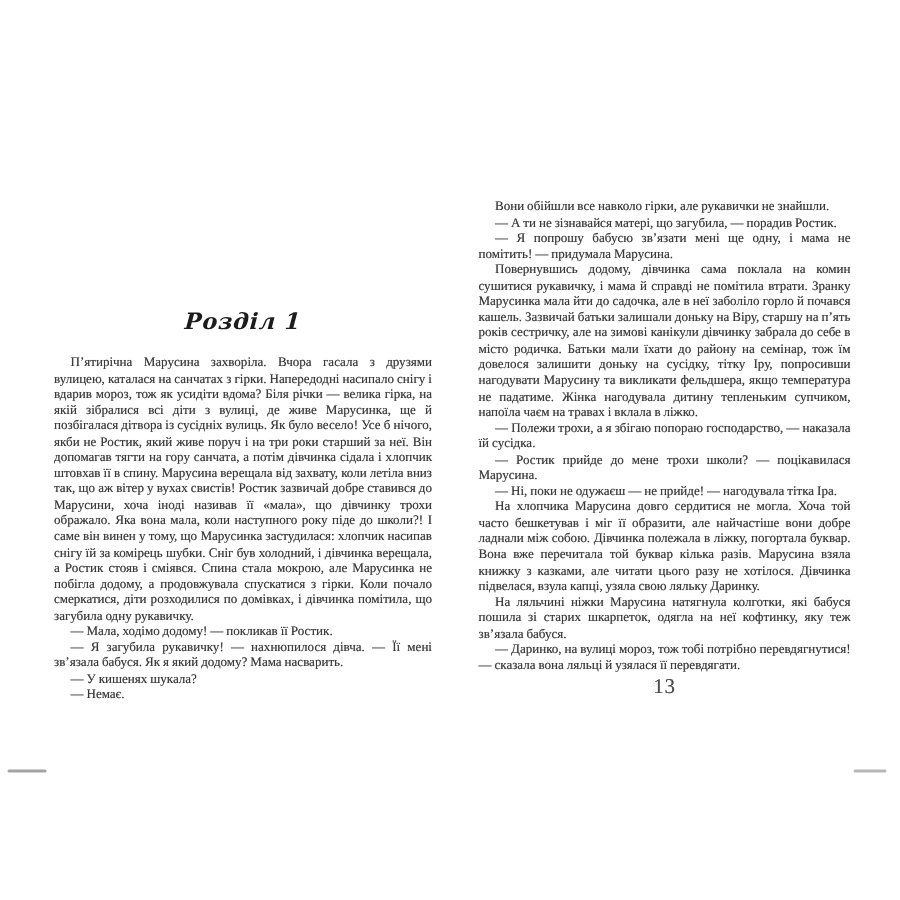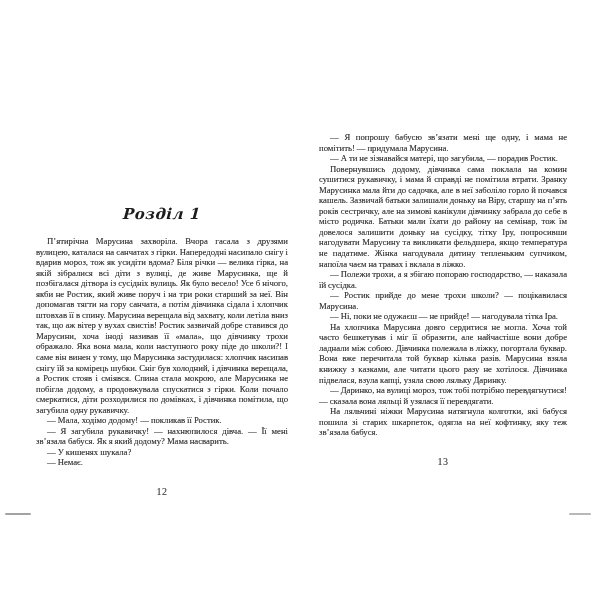--- a/index.html
+++ b/index.html
@@ -49,23 +49,23 @@
     margin: 0;
     font-size: 8.7px;
     line-height: 10.55px;
     text-align: justify;
     text-indent: 11px;
     color: #3a3a3a;
     text-shadow: 0 0 0.45px rgba(40,40,40,0.55);
     word-spacing: -0.2px;
   }
   .page-number {
-    margin-top: 18px;
+    margin-top: 3px;
     text-align: center;
-    font-size: 10px;
+    font-size: 14px;
     letter-spacing: 0.5px;
     color: #4a4a4a;
     text-shadow: 0 0 0.4px rgba(60,60,60,0.5);
   }
   .edge-mark {
     position: absolute;
     top: 513px;
     height: 2px;
     background: #aeaeae;
     border-radius: 1px;
@@ -86,32 +86,32 @@
 
 <div class="spread">
 
   <div class="page page-left">
     <h1 class="chapter-title">Розділ 1</h1>
     <p class="para">П’ятирічна Марусина захворіла. Вчора гасала з друзями вулицею, каталася на санчатах з гірки. Напередодні насипало снігу і вдарив мороз, тож як усидіти вдома? Біля річки — велика гірка, на якій зібралися всі діти з вулиці, де живе Марусинка, ще й позбігалася дітвора із сусідніх вулиць. Як було весело! Усе б нічого, якби не Ростик, який живе поруч і на три роки старший за неї. Він допомагав тягти на гору санчата, а потім дівчинка сідала і хлопчик штовхав її в спину. Марусина верещала від захвату, коли летіла вниз так, що аж вітер у вухах свистів! Ростик зазвичай добре ставився до Марусини, хоча іноді називав її «мала», що дівчинку трохи ображало. Яка вона мала, коли наступного року піде до школи?! І саме він винен у тому, що Марусинка застудилася: хлопчик насипав снігу їй за комірець шубки. Сніг був холодний, і дівчинка верещала, а Ростик стояв і сміявся. Спина стала мокрою, але Марусинка не побігла додому, а продовжувала спускатися з гірки. Коли почало смеркатися, діти розходилися по домівках, і дівчинка помітила, що загубила одну рукавичку.</p>
     <p class="para">— Мала, ходімо додому! — покликав її Ростик.</p>
     <p class="para">— Я загубила рукавичку! — нахнюпилося дівча. — Її мені зв’язала бабуся. Як я який додому? Мама насварить.</p>
     <p class="para">— У кишенях шукала?</p>
     <p class="para">— Немає.</p>
-    <div class="page-number">12</div>
   </div>
 
   <div class="page page-right">
+    <p class="para">Вони обійшли все навколо гірки, але рукавички не знайшли.</p>
+    <p class="para">— А ти не зізнавайся матері, що загубила, — порадив Ростик.</p>
     <p class="para">— Я попрошу бабусю зв’язати мені ще одну, і мама не помітить! — придумала Марусина.</p>
-    <p class="para">— А ти не зізнавайся матері, що загубила, — порадив Ростик.</p>
     <p class="para">Повернувшись додому, дівчинка сама поклала на комин сушитися рукавичку, і мама й справді не помітила втрати. Зранку Марусинка мала йти до садочка, але в неї заболіло горло й почався кашель. Зазвичай батьки залишали доньку на Віру, старшу на п’ять років сестричку, але на зимові канікули дівчинку забрала до себе в місто родичка. Батьки мали їхати до району на семінар, тож їм довелося залишити доньку на сусідку, тітку Іру, попросивши нагодувати Марусину та викликати фельдшера, якщо температура не падатиме. Жінка нагодувала дитину тепленьким супчиком, напоїла чаєм на травах і вклала в ліжко.</p>
     <p class="para">— Полежи трохи, а я збігаю попораю господарство, — наказала їй сусідка.</p>
     <p class="para">— Ростик прийде до мене трохи школи? — поцікавилася Марусина.</p>
     <p class="para">— Ні, поки не одужаєш — не прийде! — нагодувала тітка Іра.</p>
     <p class="para">На хлопчика Марусина довго сердитися не могла. Хоча той часто бешкетував і міг її образити, але найчастіше вони добре ладнали між собою. Дівчинка полежала в ліжку, погортала буквар. Вона вже перечитала той буквар кілька разів. Марусина взяла книжку з казками, але читати цього разу не хотілося. Дівчинка підвелася, взула капці, узяла свою ляльку Даринку.</p>
+    <p class="para">На ляльчині ніжки Марусина натягнула колготки, які бабуся пошила зі старих шкарпеток, одягла на неї кофтинку, яку теж зв’язала бабуся.</p>
     <p class="para">— Даринко, на вулиці мороз, тож тобі потрібно перевдягнутися! — сказала вона ляльці й узялася її перевдягати.</p>
-    <p class="para">На ляльчині ніжки Марусина натягнула колготки, які бабуся пошила зі старих шкарпеток, одягла на неї кофтинку, яку теж зв’язала бабуся.</p>
     <div class="page-number">13</div>
   </div>
 
   <div class="edge-mark edge-mark-left"></div>
   <div class="edge-mark edge-mark-right"></div>
 
 </div>
 
 </body></html>

